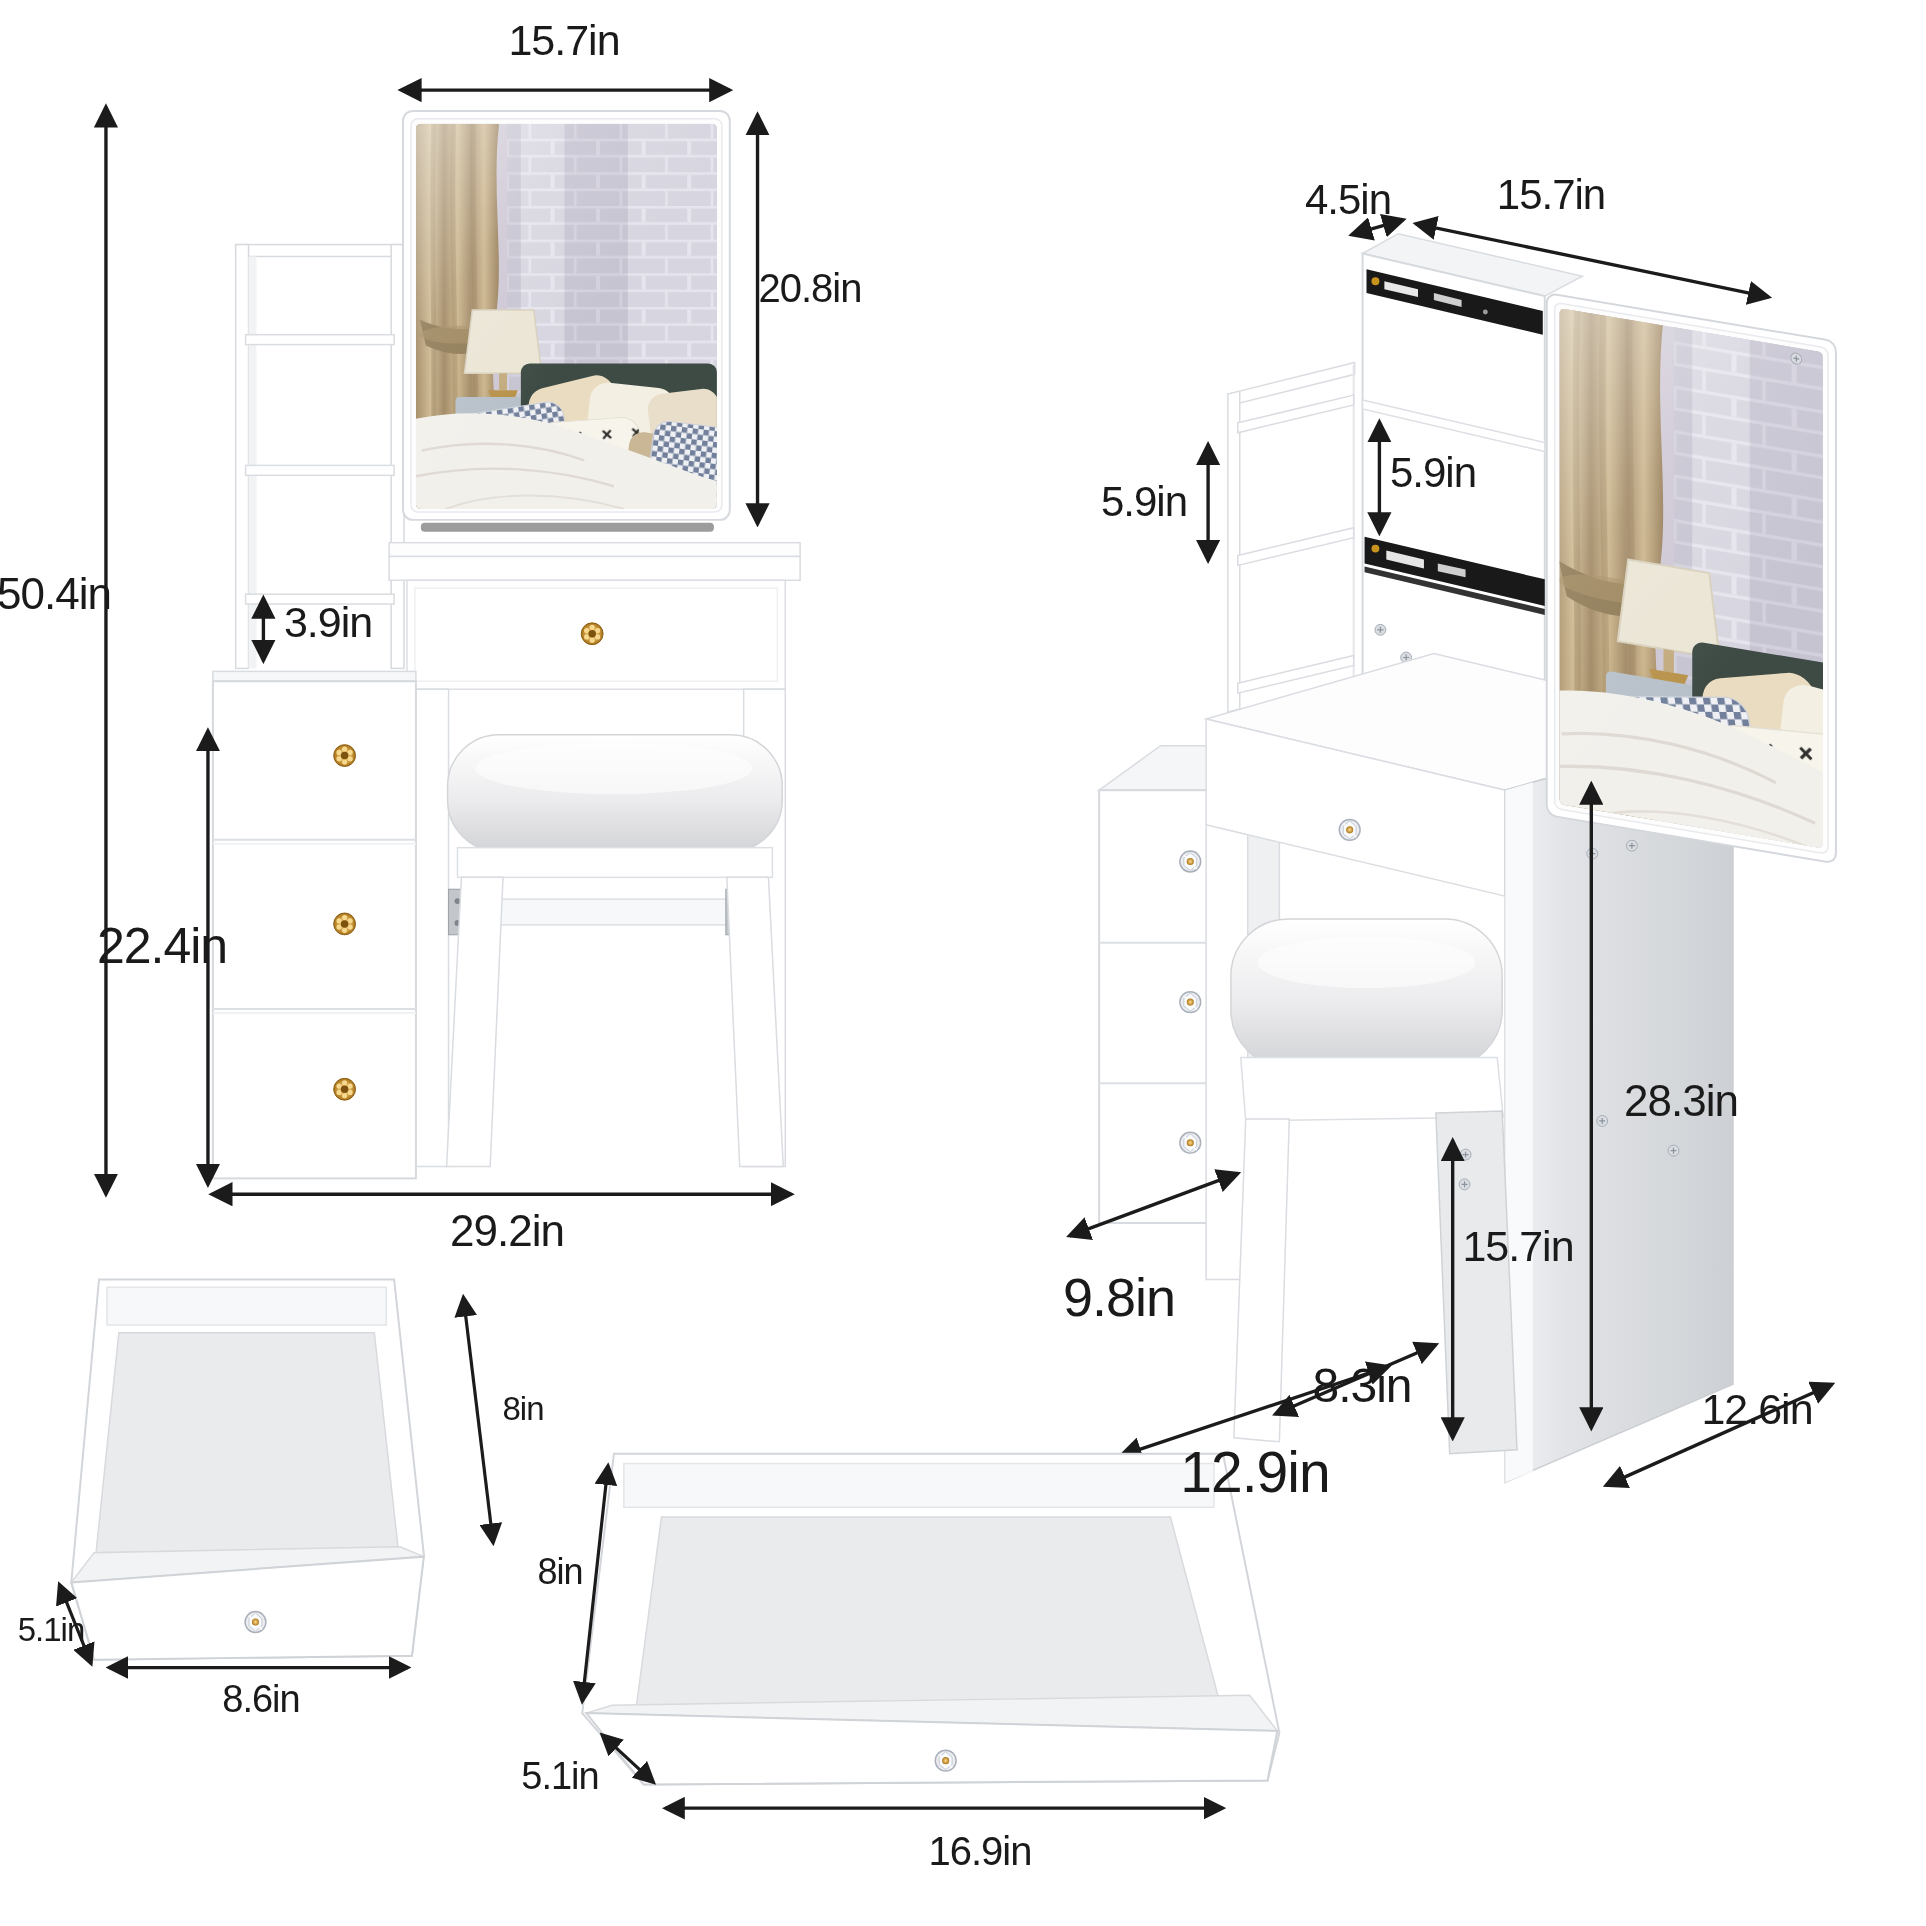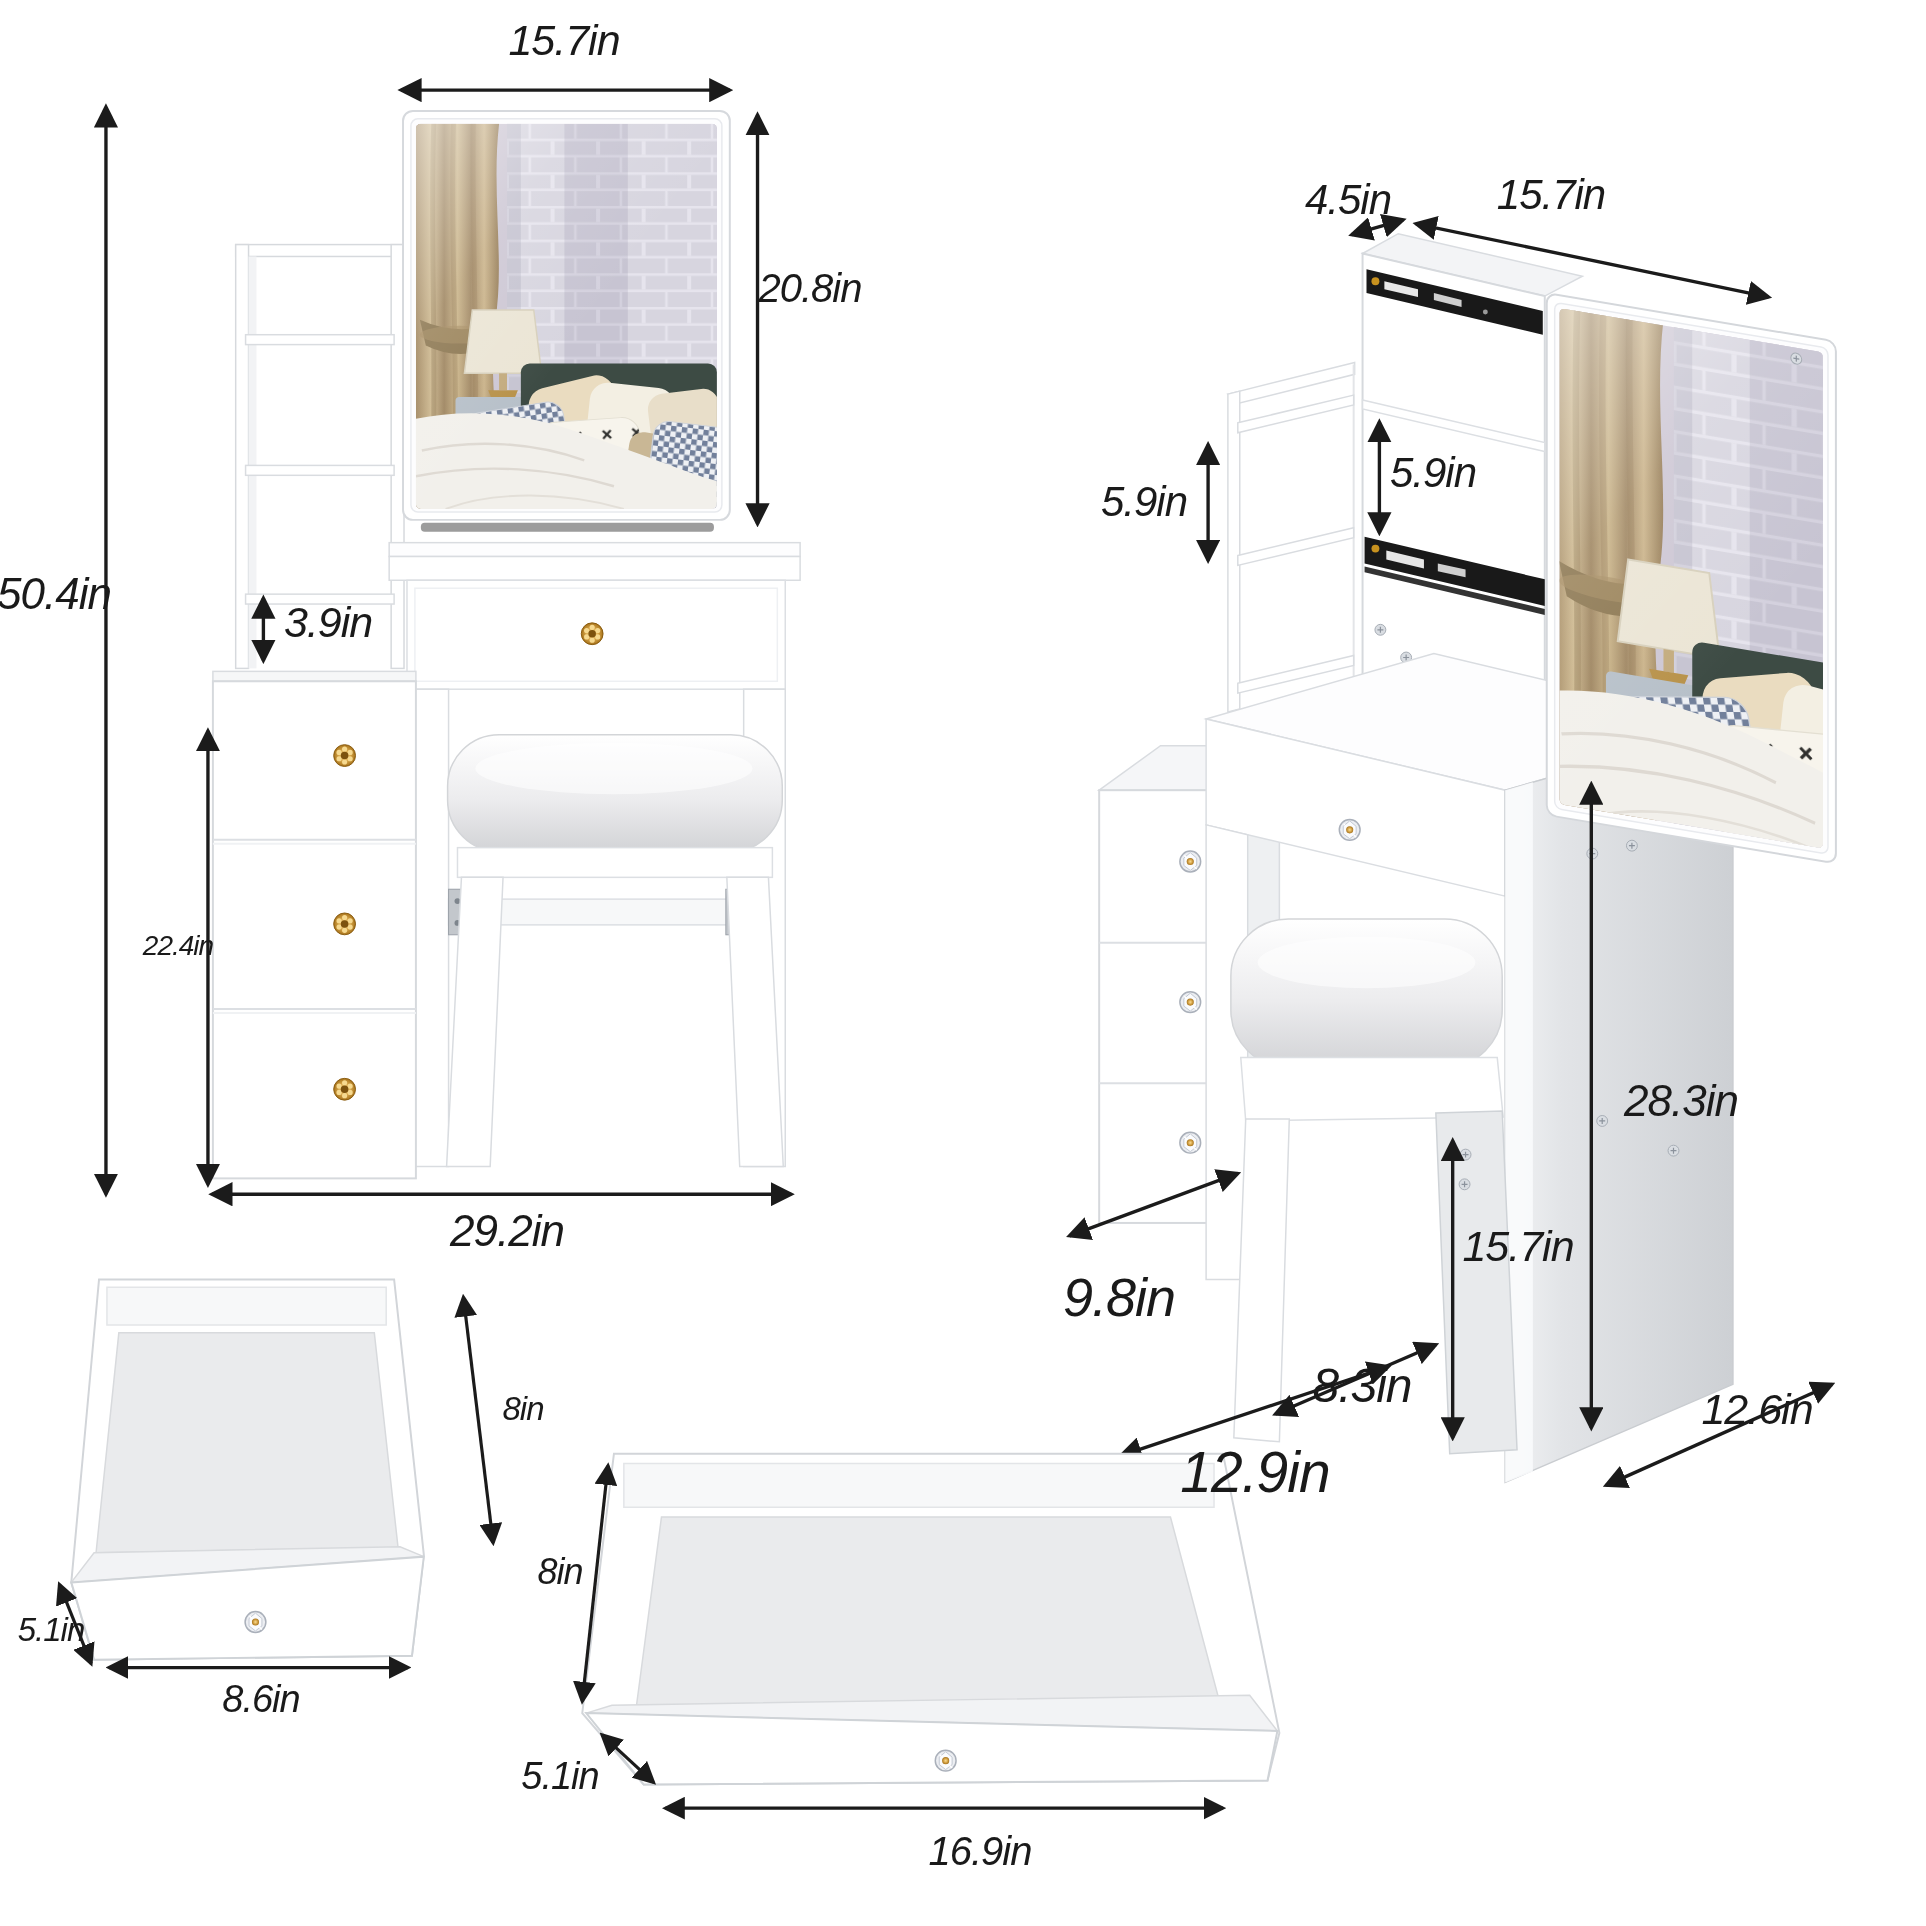--- a/index.html
+++ b/index.html
@@ -1,17 +1,17 @@
 <!DOCTYPE html>
 <html><head>
 <meta charset="utf-8">
 <style>
   html,body{margin:0;padding:0;background:#fff;}
   .stage{position:relative;width:1927px;height:1927px;background:#ffffff;overflow:hidden;
-         font-family:"Liberation Sans",sans-serif;font-style:italic;}
+         font-family:"Liberation Sans",sans-serif;}
   .art{position:absolute;left:0;top:0;}
   .dim{position:absolute;transform:translate(-50%,-50%);color:#1a1a1a;white-space:nowrap;
        letter-spacing:-1px;line-height:1;font-weight:500;}
 </style>
 </head>
 <body>
 
 <div class="stage">
 
 <svg class="art" width="1927" height="1927" viewBox="0 0 1946 1946">
@@ -316,21 +316,21 @@
     <line x1="608" y1="1752" x2="660" y2="1800" marker-start="url(#ah)" marker-end="url(#ah)"></line>
     <line x1="672" y1="1826" x2="1235" y2="1826" marker-start="url(#ah)" marker-end="url(#ah)"></line>
   </g>
 </g>
 </svg>
 
 <div class="dim" style="left:564px;top:40px;font-size:43px">15.7in</div>
 <div class="dim" style="left:810px;top:288px;font-size:40px">20.8in</div>
 <div class="dim" style="left:54px;top:594px;font-size:44px">50.4in</div>
 <div class="dim" style="left:328px;top:622px;font-size:43px">3.9in</div>
-<div class="dim" style="left:178px;top:946px;font-size:28px">22.4in</div>
+<div class="dim" style="left:162px;top:946px;font-size:50px">22.4in</div>
 <div class="dim" style="left:507px;top:1231px;font-size:44px">29.2in</div>
 
 <div class="dim" style="left:1348px;top:200px;font-size:42px">4.5in</div>
 <div class="dim" style="left:1551px;top:195px;font-size:42px">15.7in</div>
 <div class="dim" style="left:1144px;top:502px;font-size:42px">5.9in</div>
 <div class="dim" style="left:1433px;top:473px;font-size:42px">5.9in</div>
 <div class="dim" style="left:1681px;top:1101px;font-size:44px">28.3in</div>
 <div class="dim" style="left:1518px;top:1246px;font-size:43px">15.7in</div>
 <div class="dim" style="left:1119px;top:1297px;font-size:54px">9.8in</div>
 <div class="dim" style="left:1362px;top:1386px;font-size:48px">8.3in</div>

